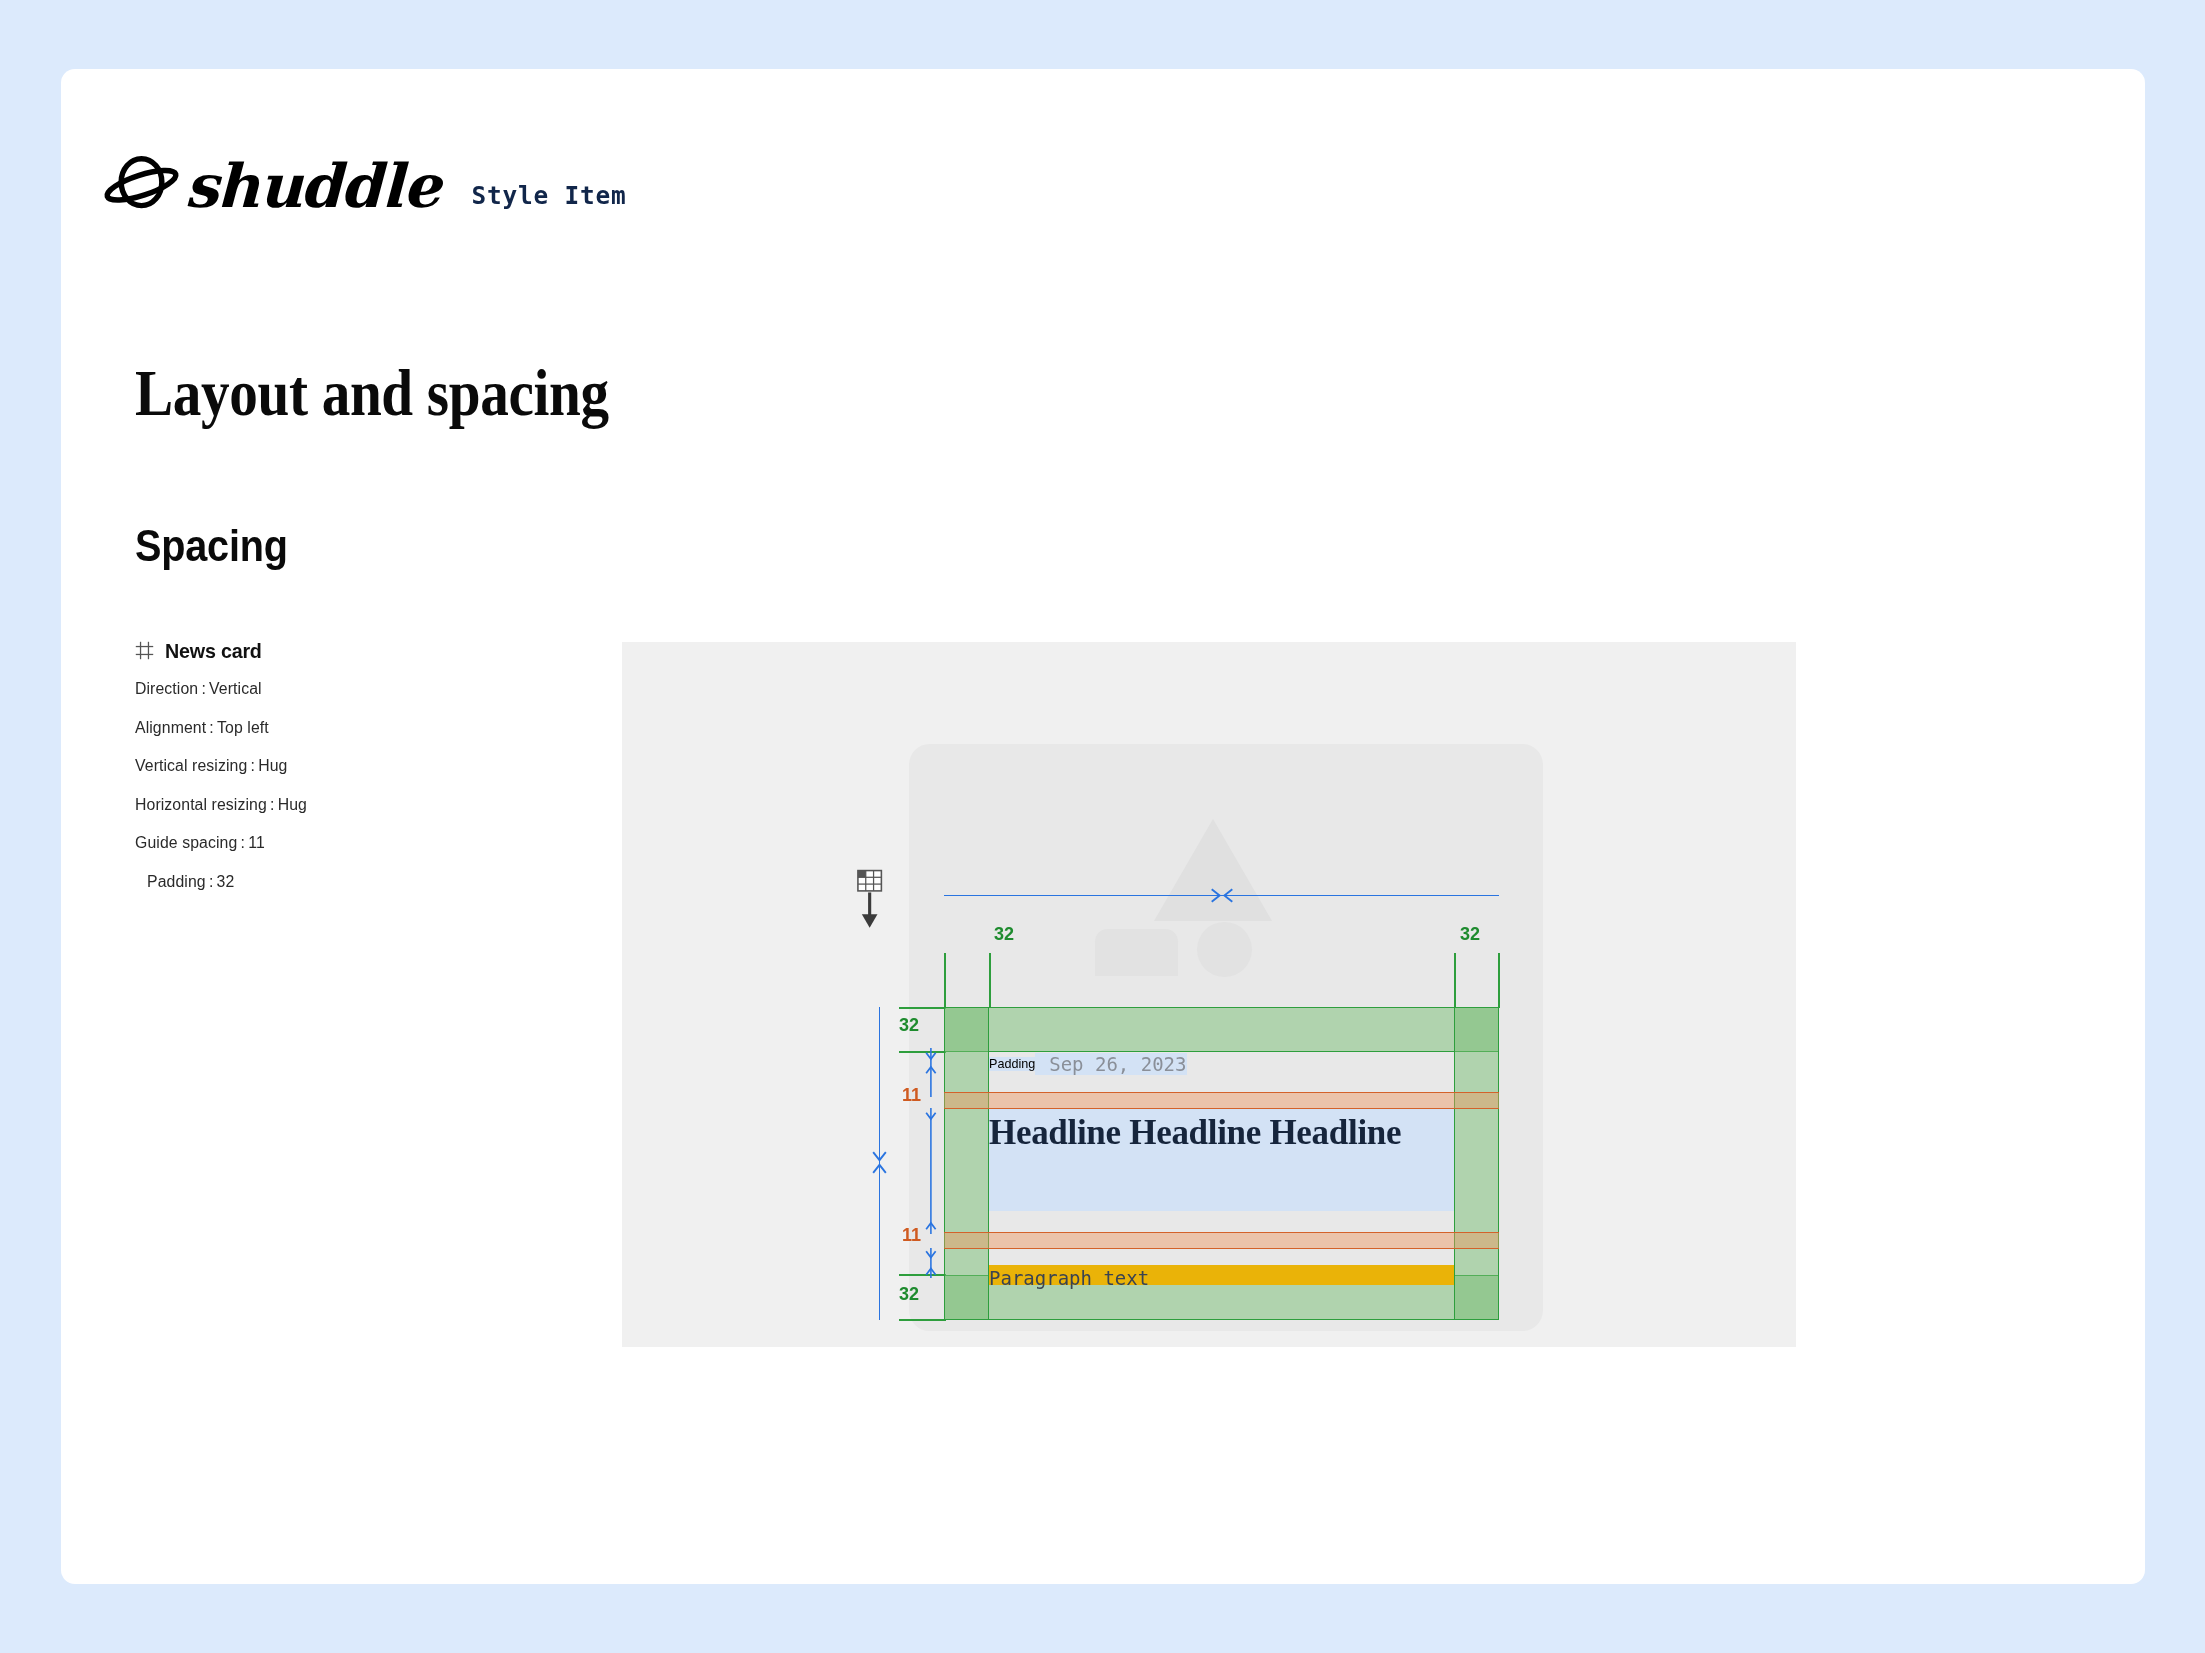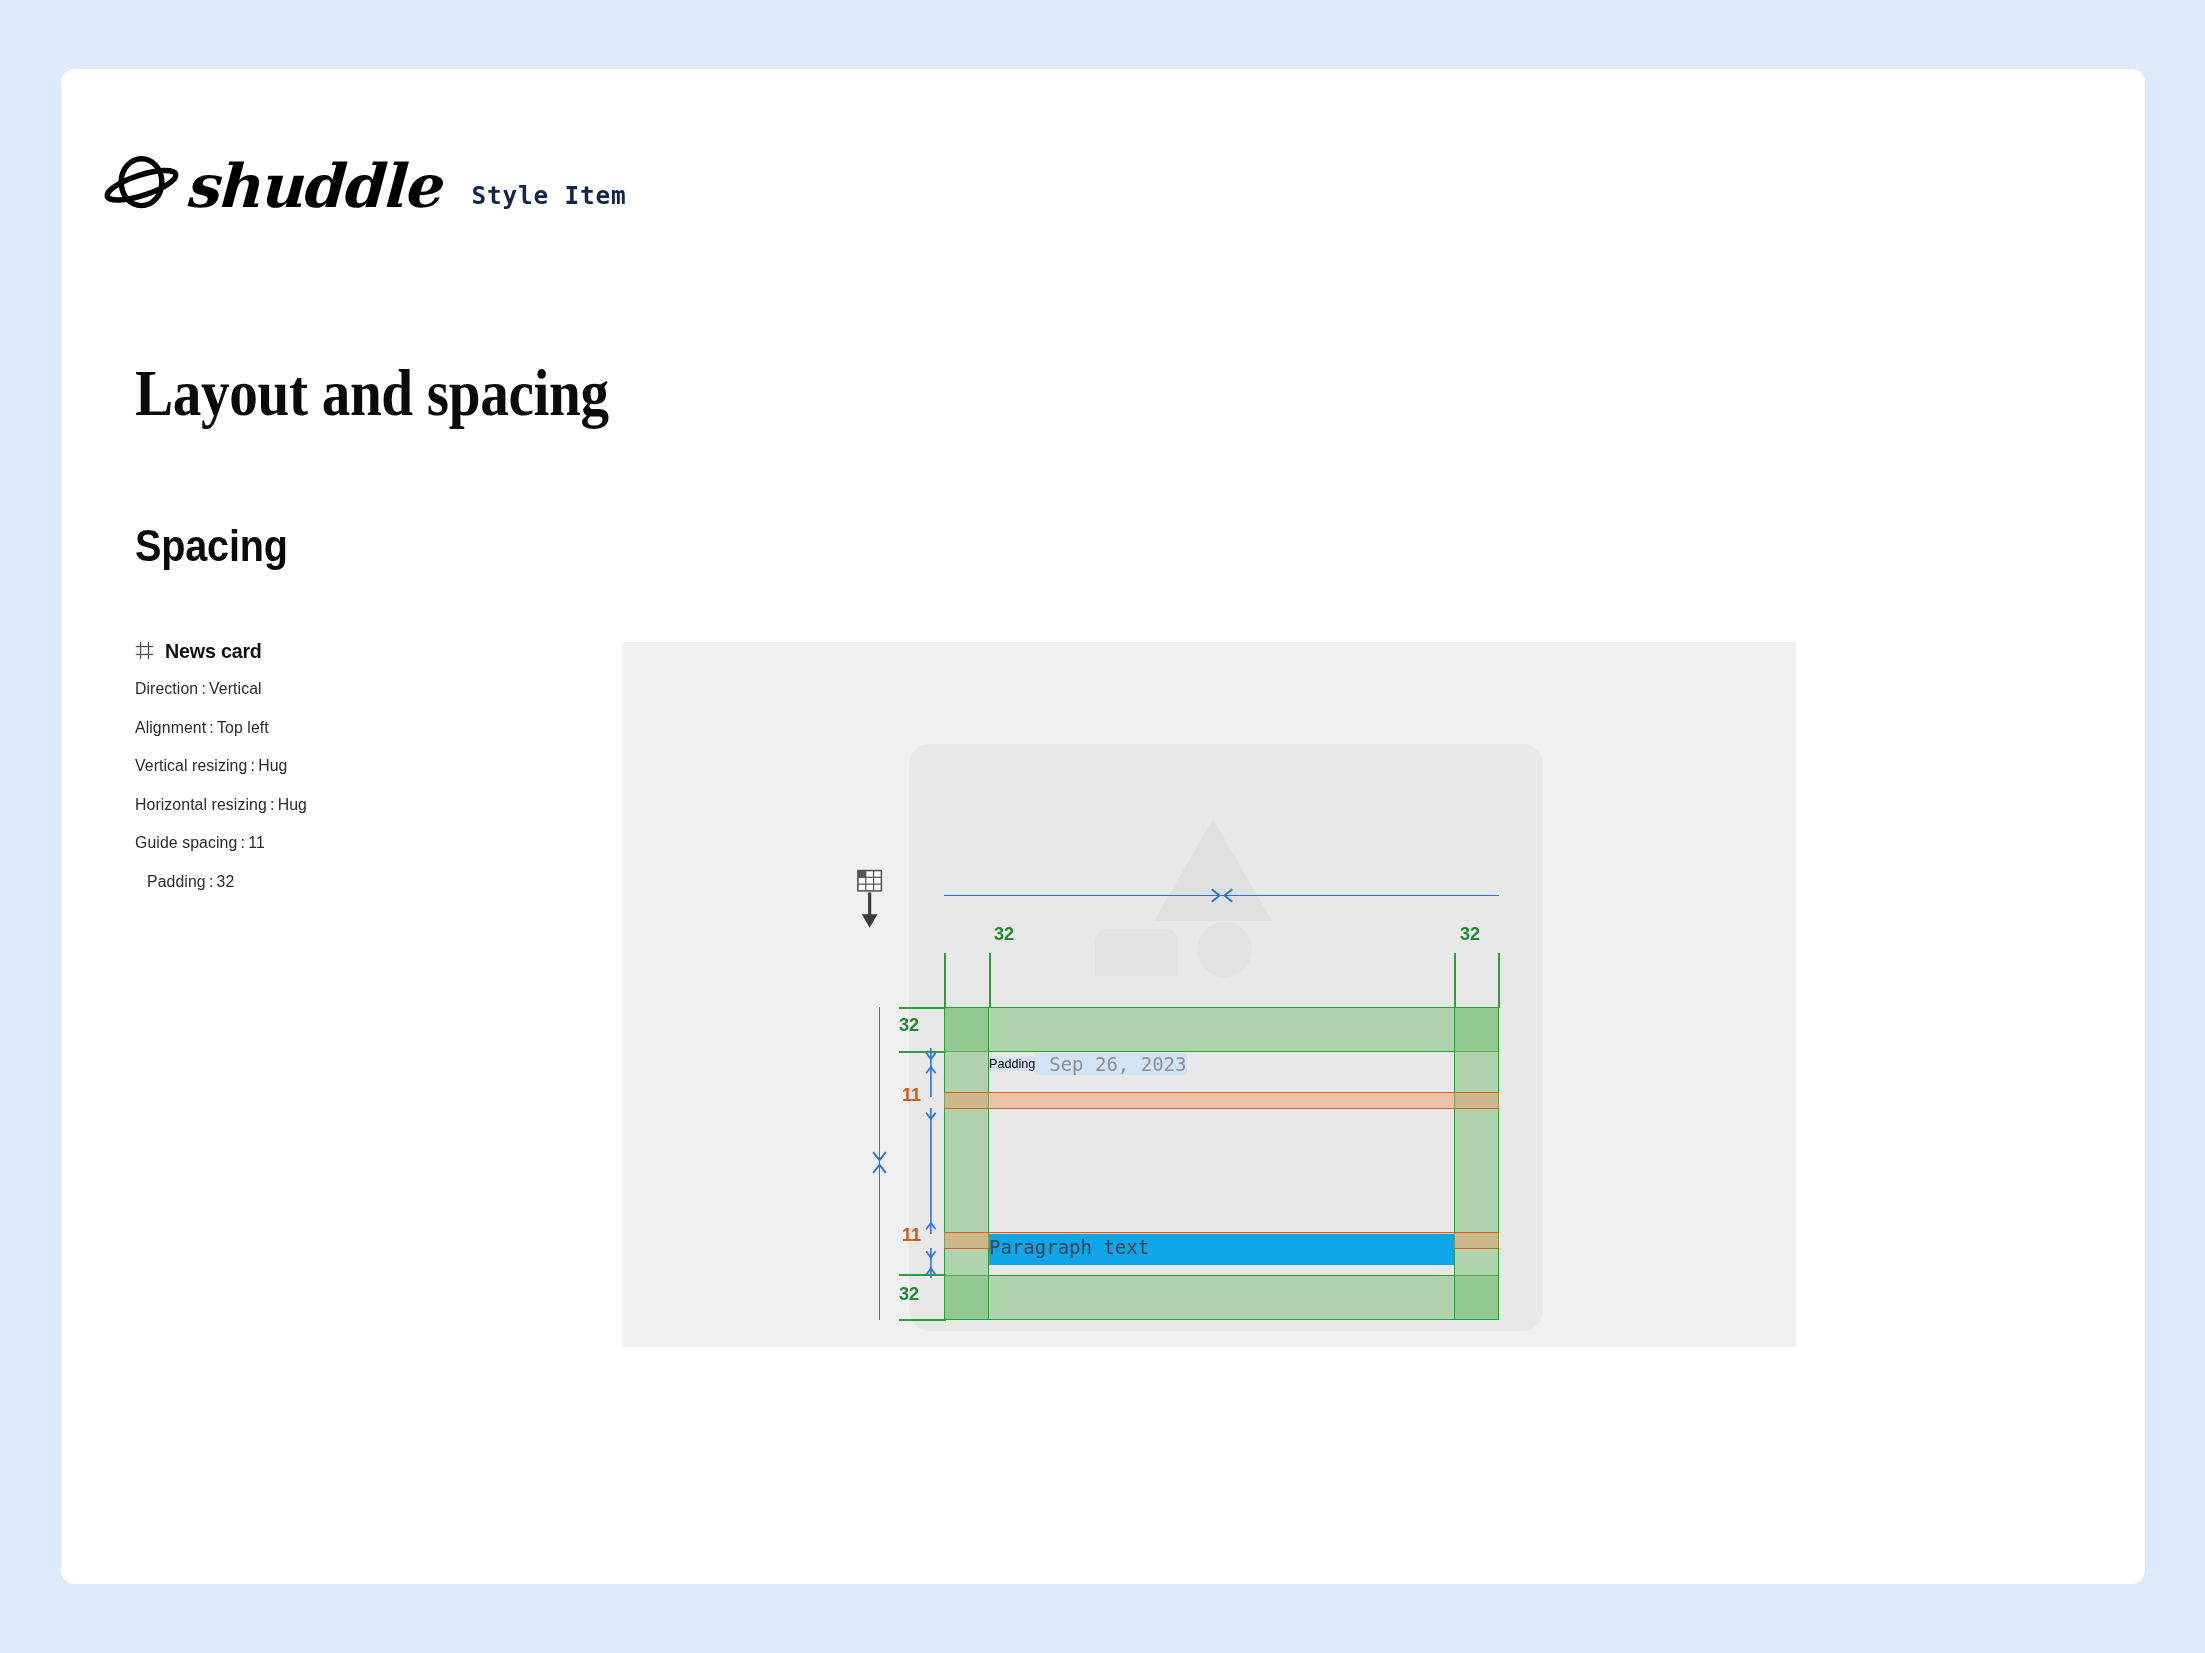--- a/index.html
+++ b/index.html
@@ -320,24 +320,24 @@
     font-weight: 700;
     font-size: 35px;
     line-height: 1.28;
     color: #16253c;
     letter-spacing: -0.3px;
     padding-top: 1.6px;
   }
   .para-block {
     position: absolute;
     left: 0;
-    top: 182px;
+    top: 213px;
     width: 465px;
-    height: 31px;
-    background: #0ea5e9;
+    height: 20px;
+    background: #eab308;
   }
   .para-text {
     font-family: "DejaVu Sans Mono", monospace;
     font-size: 19px;
     color: #3a4351;
     line-height: 27px;
   }
 </style>
 </head>
 <body>
@@ -485,20 +485,23 @@
     <div class="pad-label" style="left:277px; top:373px;">32</div>
     <div class="pad-label" style="left:277px; top:642px;">32</div>
     <div class="gap-label" style="left:280px; top:443px;">11</div>
     <div class="gap-label" style="left:280px; top:583px;">11</div>
 
     <div class="card-content">
       <div class="meta-row">
         <span class="meta-hl">Padding</span>
         <span class="meta-hl meta-date">Sep 26, 2023</span>
       </div>
+      <div class="headline-block">
+        <div class="headline-text">Headline Headline Headline</div>
+      </div>
       <div class="para-block">
         <div class="para-text">Paragraph text</div>
       </div>
     </div>
 
   </div>
 </div>
 
 
 </body></html>

